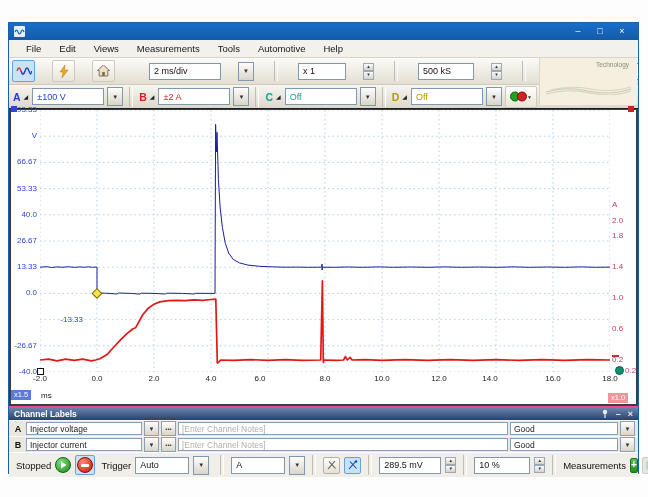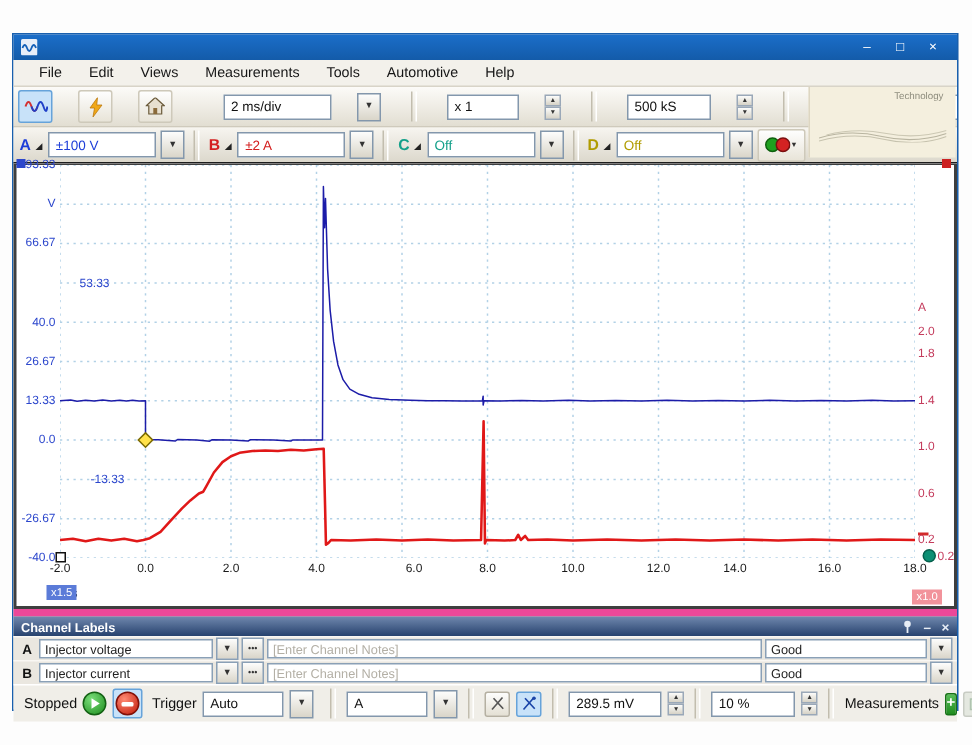--- a/index.html
+++ b/index.html
@@ -49,21 +49,21 @@
   .xlab{position:absolute;width:30px;text-align:center;font-size:8px;color:#1a1a1a;top:264px;}
   .ms-unit{position:absolute;left:30px;top:281px;font-size:8px;color:#1a1a1a;}
   .badge{position:absolute;font-size:7.5px;color:#fff;padding:0 3px;line-height:10px;}
   .corner-sq{position:absolute;width:6px;height:6px;}
   .zero-sq{position:absolute;left:26px;top:258px;width:5px;height:5px;background:#fff;border:1px solid #111;}
   .b-dash{position:absolute;left:601px;top:245px;width:7px;height:2px;background:#d22a2a;}
   .g-dot{position:absolute;left:604px;top:256px;width:7px;height:7px;border-radius:50%;background:#0d8f74;border:1px solid #06604d;}
   .g-dot-lab{position:absolute;left:614px;top:256px;font-size:8px;}
 
   
-  .chpanel{height:45px;background:#d9d5c9;border-top:5px solid #ec4899;}
+  .chpanel{height:45px;background:#d9d5c9;border-top:1px solid #ec4899;}
   .chp-title{height:13px;background:linear-gradient(#7088ae,#27426e);color:#fff;font-weight:bold;font-size:8.5px;display:flex;align-items:center;padding:0 5px;}
   .chp-icons{margin-left:auto;display:flex;gap:7px;align-items:center;color:#e8eef6;font-size:9px;}
   .chp-row{height:15px;display:flex;align-items:center;gap:2px;padding:0 3px;background:#eae7e0;border-top:1px solid #f9f7f3;}
   .chp-letter{width:12px;font-weight:bold;font-size:9px;text-align:center;color:#111;}
   .chp-field{background:#fff;border:1px solid #8aa0b6;height:11px;font-size:8.5px;display:flex;align-items:center;padding:0 3px;color:#222;}
   .mini-btn{width:13px;height:13px;border:1px solid #8aa0b6;background:linear-gradient(#fdfdfc,#d9d5c9);font-size:6px;display:flex;align-items:center;justify-content:center;color:#333;flex:0 0 auto;}
   .chp-notes{flex:1;border:1px solid #8aa0b6;height:11px;font-size:8.5px;font-family:"Liberation Sans",sans-serif;padding:0 3px;color:#222;}
   .chp-notes::placeholder{color:#b3afa5;}
 
   
@@ -275,45 +275,45 @@
           <polyline points="0.0,250.0 8.6,249.2 17.1,250.8 25.6,249.2 34.2,250.4 42.8,249.2 51.3,250.8 55.6,250.0 59.9,248.8 67.0,244.6 74.1,236.8 81.2,229.1 86.9,223.6 92.6,219.0 95.5,217.8 97.5,214.3 102.6,205.0 108.3,198.1 114.0,194.2 119.7,191.9 128.3,190.7 136.8,190.3 145.3,190.7 153.9,189.9 162.5,190.3 171.0,189.5 175.8,189.2 176.7,226.7 177.3,253.1 179.0,251.9 180.7,250.0 193.8,250.4 210.9,249.6 228.0,250.4 245.1,249.6 262.2,250.4 280.7,250.0 282.4,170.9 283.3,252.3 284.1,250.0 296.4,250.4 303.5,250.0 305.5,246.5 307.2,250.0 310.1,247.3 312.1,250.0 324.9,249.6 342.0,250.4 364.8,249.6 387.6,250.4 410.4,249.6 433.2,250.4 456.0,249.6 478.8,250.4 501.6,249.6 524.4,250.4 547.2,249.6 570.0,250.0" fill="none" stroke="#e01818" stroke-width="1.7" stroke-linejoin="round"></polyline>
           <rect x="-3.4" y="-3.4" width="6.8" height="6.8" transform="translate(57,183.39803495087378) rotate(45)" fill="#ffe14a" stroke="#7a6a00" stroke-width="1"></rect>
         </svg>
     <div class="corner-sq" style="background:#2b46cc;left:0;top:-4px"></div>
     <div class="corner-sq" style="background:#cc2222;right:2px;top:-4px"></div>
     <div class="zero-sq"></div>
     <div class="b-dash"></div>
     <div class="g-dot"></div>
     <div class="g-dot-lab" style="color:#c43b5c">0.2</div>
     <span class="ms-unit">ms</span>
-    <span class="badge" style="background:#5b7bd8;left:20px;top:280px">x1.5</span>
+    <span class="badge" style="background:#5b7bd8;left:0;top:280px">x1.5</span>
     <span class="badge" style="background:#f2939b;left:597px;top:283px">x1.0</span>
   <span class="ylab" style="top: -5px; color: rgb(43, 70, 204);">93.33</span>
         <span class="ylab" style="top: 21.1941px; color: rgb(43, 70, 204);">V</span>
         <span class="ylab" style="top: 47.3882px; color: rgb(43, 70, 204);">66.67</span>
-        <span class="ylab" style="top: 73.602px; color: rgb(43, 70, 204); padding-left: 36px;">53.33</span>
+        <span class="ylab" style="top: 73.602px; color: rgb(43, 70, 204);">53.33</span>
         <span class="ylab" style="top: 99.7961px; color: rgb(43, 70, 204);">40.0</span>
         <span class="ylab" style="top: 125.99px; color: rgb(43, 70, 204);">26.67</span>
         <span class="ylab" style="top: 152.204px; color: rgb(43, 70, 204);">13.33</span>
         <span class="ylab" style="top: 178.398px; color: rgb(43, 70, 204);">0.0</span>
         <span class="ylab" style="top: 204.592px; color: rgb(43, 70, 204); padding-left: 46px;">-13.33</span>
         <span class="ylab" style="top: 230.806px; color: rgb(43, 70, 204);">-26.67</span>
         <span class="ylab" style="top: 257px; color: rgb(43, 70, 204);">-40.0</span>
         <span class="rlab" style="top: 90.005px; color: rgb(196, 59, 92);">A</span>
         <span class="rlab" style="top: 105.503px; color: rgb(196, 59, 92);">2.0</span>
         <span class="rlab" style="top: 121.002px; color: rgb(196, 59, 92);">1.8</span>
         <span class="rlab" style="top: 151.999px; color: rgb(196, 59, 92);">1.4</span>
         <span class="rlab" style="top: 182.995px; color: rgb(196, 59, 92);">1.0</span>
         <span class="rlab" style="top: 213.992px; color: rgb(196, 59, 92);">0.6</span>
         <span class="rlab" style="top: 244.989px; color: rgb(196, 59, 92);">0.2</span>
         <span class="xlab" style="left: 14px;">-2.0</span>
         <span class="xlab" style="left: 71px;">0.0</span>
         <span class="xlab" style="left: 128px;">2.0</span>
         <span class="xlab" style="left: 185px;">4.0</span>
-        <span class="xlab" style="left: 250px;">6.0</span>
+        <span class="xlab" style="left: 234px;">6.0</span>
         <span class="xlab" style="left: 299px;">8.0</span>
         <span class="xlab" style="left: 356px;">10.0</span>
         <span class="xlab" style="left: 413px;">12.0</span>
         <span class="xlab" style="left: 464px;">14.0</span>
         <span class="xlab" style="left: 527px;">16.0</span>
         <span class="xlab" style="left: 584px;">18.0</span>
       </div>
 
   <div class="chpanel">
     <div class="chp-title">

